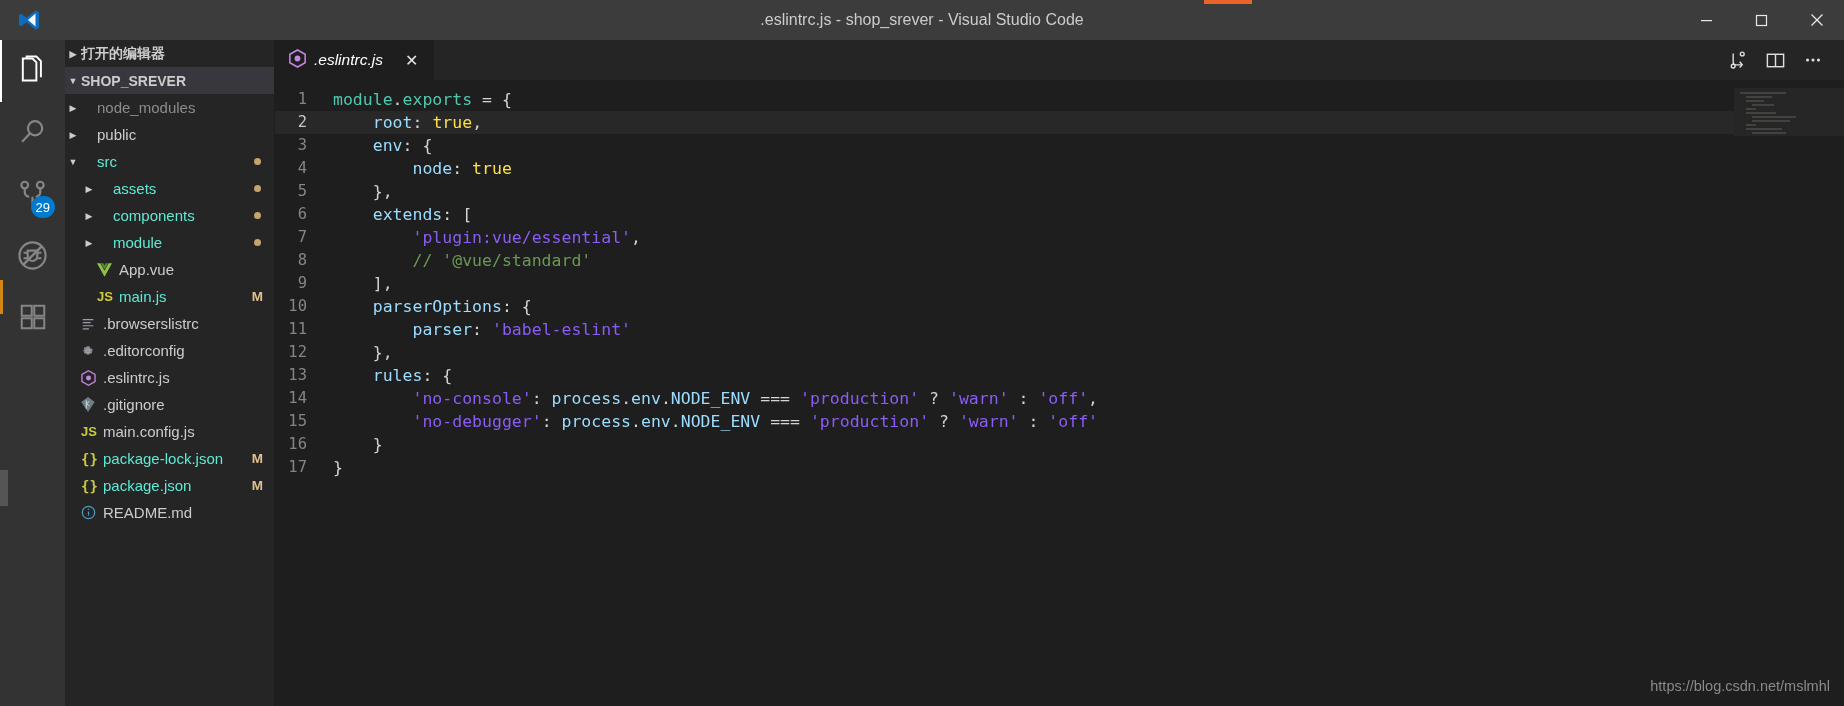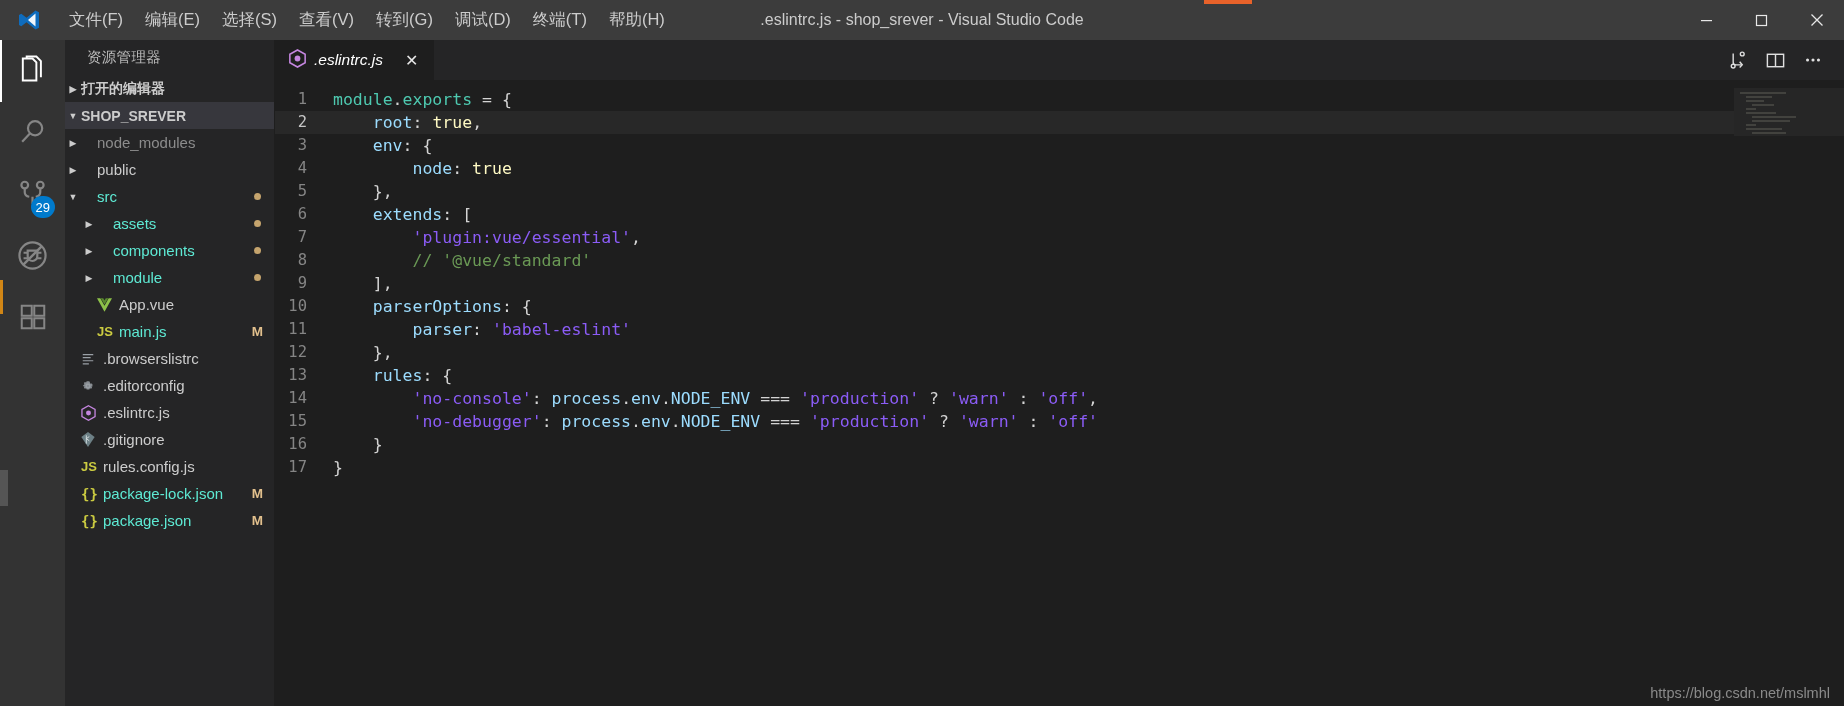--- a/index.html
+++ b/index.html
@@ -109,34 +109,34 @@
   .cline { display: flex; height: 23px; align-items: center; }
   .cline.hl { background: #282828; }
   .ln {
     width: 58px; flex: 0 0 58px; text-align: right; padding-right: 26px;
     color: #858585; font-size: 15.5px;
   }
   .cline.cur .ln { color: #c6c6c6; }
   .ctext { flex: 1; color: #d4d4d4; }
   .t-green { color: #4ec9b0; }
   .t-blue  { color: #9cdcfe; }
-  .t-lblue { color: #fef9c3; }
+  .t-lblue { color: #fde047; }
   .t-orange{ color: #8b5cf6; }
   .t-cmt   { color: #6a9955; }
   .t-white { color: #d4d4d4; }
 
   .minimap {
     position: absolute; right: 0; top: 0; width: 110px; bottom: 0;
     background: #1e1e1e; pointer-events: none;
   }
   .mm-slider { position: absolute; top: 8px; left: 0; right: 0; height: 48px; background: rgba(255,255,255,0.04); }
   .mm-line { position: absolute; background: #5a5a52; height: 2px; opacity: .55; }
 
   .watermark {
-    position: absolute; right: 14px; bottom: 5px; color: #8a8a8a; font-size: 14.5px;
+    position: absolute; right: 14px; bottom: 12px; color: #8a8a8a; font-size: 14.5px;
   }
 
   
   .leftbar-arts { position: absolute; left: 0; top: 0; width: 8px; bottom: 0; }
   .art { position: absolute; left: 0; width: 8px; background: #4a4a4a; }
 </style>
 </head>
 <body>
 
 <div class="app">
@@ -144,30 +144,20 @@
   <div class="titlebar">
     <div class="orange-tab"></div>
 
     <div class="vs-logo">
       <svg width="24" height="24" viewBox="0 0 24 24">
         <path d="M18.5 2.5 L22 4.3 V19.7 L18.5 21.5 L9.5 14.3 L4.3 18.2 L2 17 V7 L4.3 5.8 L9.5 9.7 Z" fill="#0f6cbd"></path>
         <path d="M18.5 5.5 V18.5 L11 12 Z" fill="#ffffff" opacity="0.95"></path>
       </svg>
     </div>
 
-    <div class="menubar">
-      <div class="menu-item">文件(F)</div>
-      <div class="menu-item">编辑(E)</div>
-      <div class="menu-item">选择(S)</div>
-      <div class="menu-item">查看(V)</div>
-      <div class="menu-item">转到(G)</div>
-      <div class="menu-item">调试(D)</div>
-      <div class="menu-item">终端(T)</div>
-      <div class="menu-item">帮助(H)</div>
-    </div>
 
     <div class="title-text">.eslintrc.js - shop_srever - Visual Studio Code</div>
 
     <div class="winctl">
       <div class="winbtn">
         <svg width="13" height="13" viewBox="0 0 13 13">
             <rect x="1" y="6" width="11" height="1.2" fill="#e8e8e8"></rect>
           </svg>
       </div>
       <div class="winbtn">
@@ -237,21 +227,20 @@
             <rect x="3" y="13" width="8" height="8"></rect>
               <rect x="13" y="13" width="8" height="8"></rect>
           </svg>
         </span>
       </div>
     </div>
 
     <div class="sidebar">
       <div class="sidebar-border"></div>
 
-      <div class="sidebar-title">资源管理器</div>
 
       <div class="tree">
         <div class="row section">
           <span class="twisty">▶</span>
           <span class="label">打开的编辑器</span>
         </div>
         <div class="row section sel">
           <span class="twisty">▼</span>
           <span class="label">SHOP_SREVER</span>
         </div>
@@ -350,37 +339,48 @@
                   <path d="M9.5 5.5 L6 8 L9.5 10.5 M6 4 v10" stroke="#d8e0e3" stroke-width="1.1" fill="none"></path>
                 </svg>
               </span>
               <span class="label c-white">.gitignore</span>
             </div>
             <div class="row">
               <span class="spacer16"></span>
               <span class="ficon">
                 <span style="color:#cbcb41;font-size:13px;font-weight:bold;font-family:'Liberation Sans',sans-serif;">JS</span>
               </span>
-              <span class="label c-white">rules.config.js</span>
+              <span class="label c-white">main.config.js</span>
             </div>
             <div class="row">
               <span class="spacer16"></span>
               <span class="ficon">
                 <span style="color:#cbcb41;font-size:14px;font-weight:bold;font-family:'DejaVu Sans Mono',monospace;">{}</span>
               </span>
               <span class="label c-tan">package-lock.json</span>
               <span class="mbadge">M</span>
             </div>
             <div class="row">
               <span class="spacer16"></span>
               <span class="ficon">
                 <span style="color:#cbcb41;font-size:14px;font-weight:bold;font-family:'DejaVu Sans Mono',monospace;">{}</span>
               </span>
               <span class="label c-tan">package.json</span>
               <span class="mbadge">M</span>
+            </div>
+            <div class="row">
+              <span class="spacer16"></span>
+              <span class="ficon">
+                <svg width="15" height="15" viewBox="0 0 16 16" fill="none" stroke="#519aba" stroke-width="1.3">
+                  <circle cx="8" cy="8" r="6.6"></circle>
+                  <path d="M8 7v4.2"></path>
+                  <circle cx="8" cy="4.6" r=".85" fill="#519aba" stroke="none"></circle>
+                </svg>
+              </span>
+              <span class="label c-white">README.md</span>
             </div>
           </div>
       </div>
     </div>
 
     <div class="editor">
 
       <div class="tabsrow">
         <div class="tab">
           <span>

